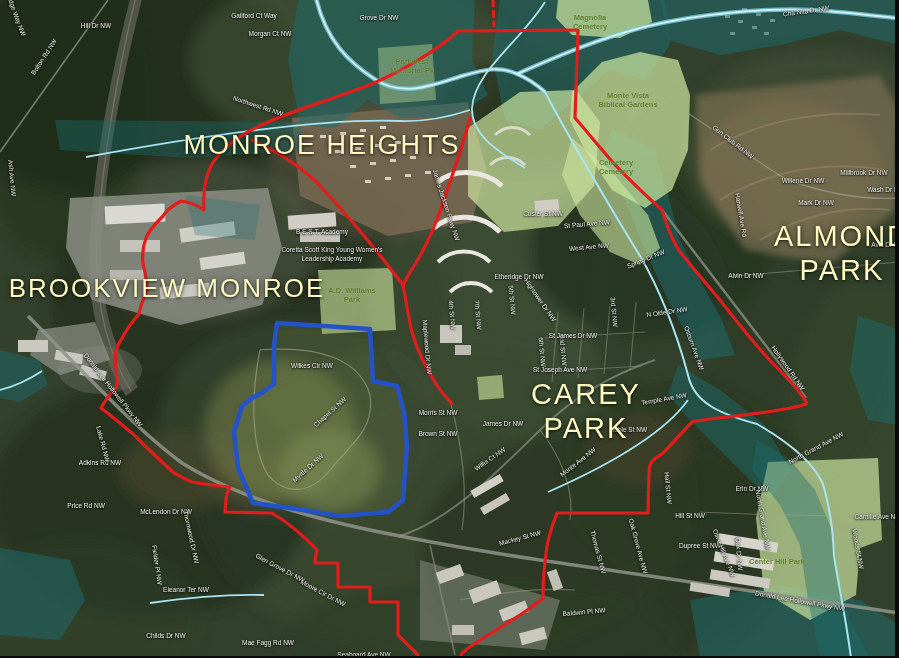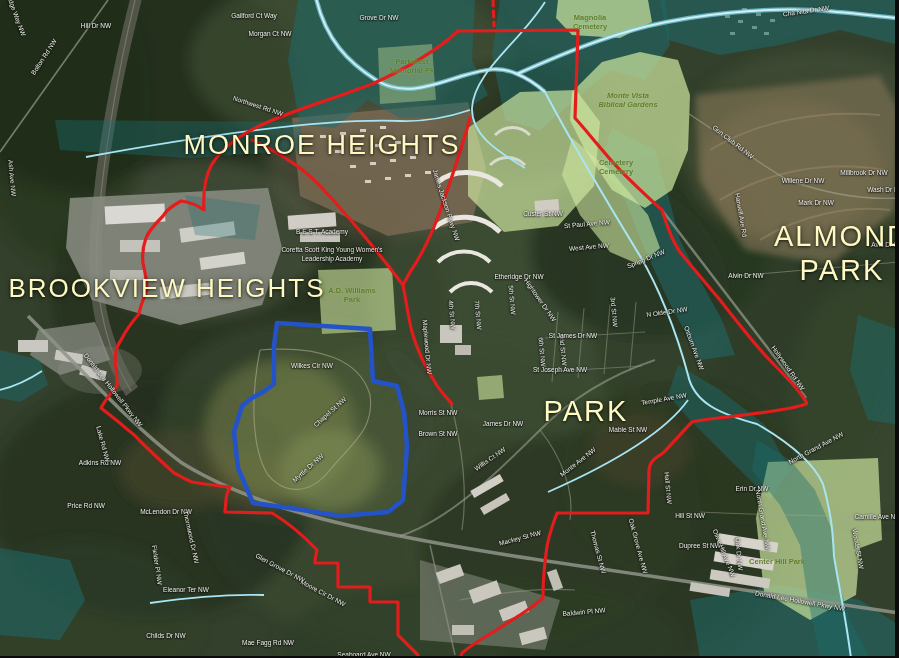--- a/index.html
+++ b/index.html
@@ -448,47 +448,48 @@
     </div>
   <div id="labels-parks">
       <div class="lbl park" style="left: 590px; top: 23px;">
         <div>Magnolia</div>
         <div>Cemetery</div>
       </div>
       <div class="lbl park" style="left: 412px; top: 67px;">
         <div>Parkwest</div>
         <div>Memorial Pk</div>
       </div>
-      <div class="lbl park" style="left: 628px; top: 101px; font-style: italic;">
+      <div class="lbl park" style="left: 628px; top: 101px;">
         <div>Monte Vista</div>
         <div>Biblical Gardens</div>
       </div>
       <div class="lbl park" style="left: 616px; top: 168px;">
         <div>Cemetery</div>
         <div>Cemetery</div>
       </div>
       <div class="lbl park" style="left: 352px; top: 296px;">
         <div>A.D. Williams</div>
         <div>Park</div>
       </div>
       <div class="lbl park" style="left: 777px; top: 562px;">
         <div>Center Hill Park</div>
       </div>
     </div>
   <div id="labels-nbhd">
       <div class="lbl nbhd" style="left: 322px; top: 146px; font-size: 27px;">
         <div>MONROE HEIGHTS</div>
       </div>
       <div class="lbl nbhd" style="left: 167px; top: 288px; font-size: 26px;">
-        <div>BROOKVIEW HEIGHTS</div>
+        <div>BROOKVIEW MONROE</div>
       </div>
       <div class="lbl nbhd" style="left: 842px; top: 253px; font-size: 29px;">
         <div>ALMOND</div>
         <div>PARK</div>
       </div>
       <div class="lbl nbhd" style="left: 586px; top: 411px; font-size: 29px;">
+        <div>CAREY</div>
         <div>PARK</div>
       </div>
     </div>
 
   <div class="edge-r"></div>
   <div class="edge-b"></div>
 </div>
 
 </body></html>

